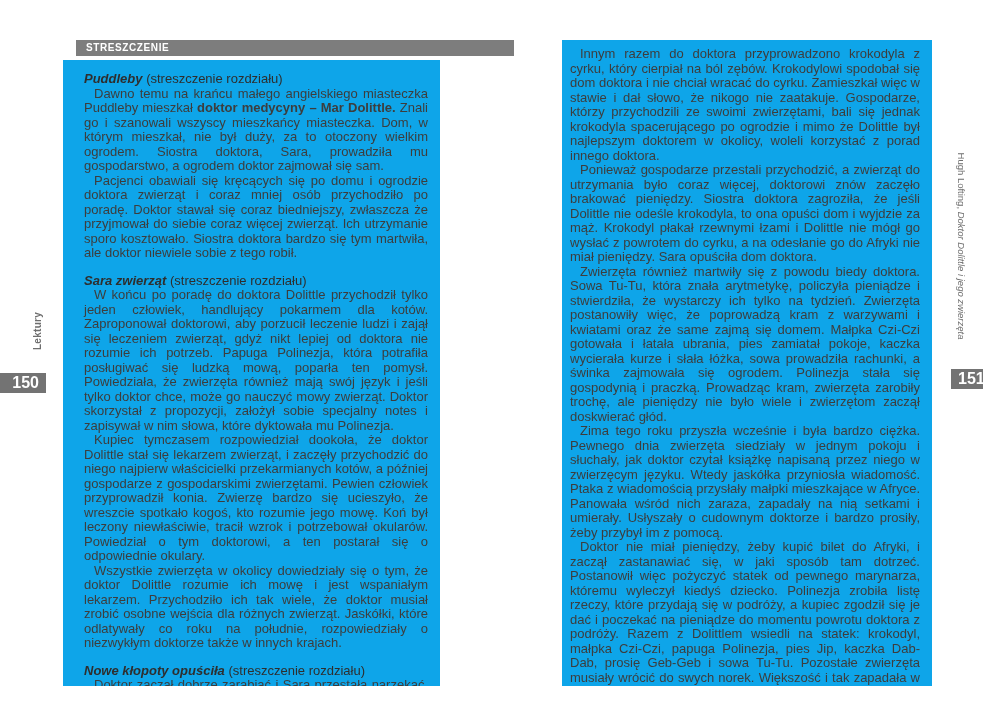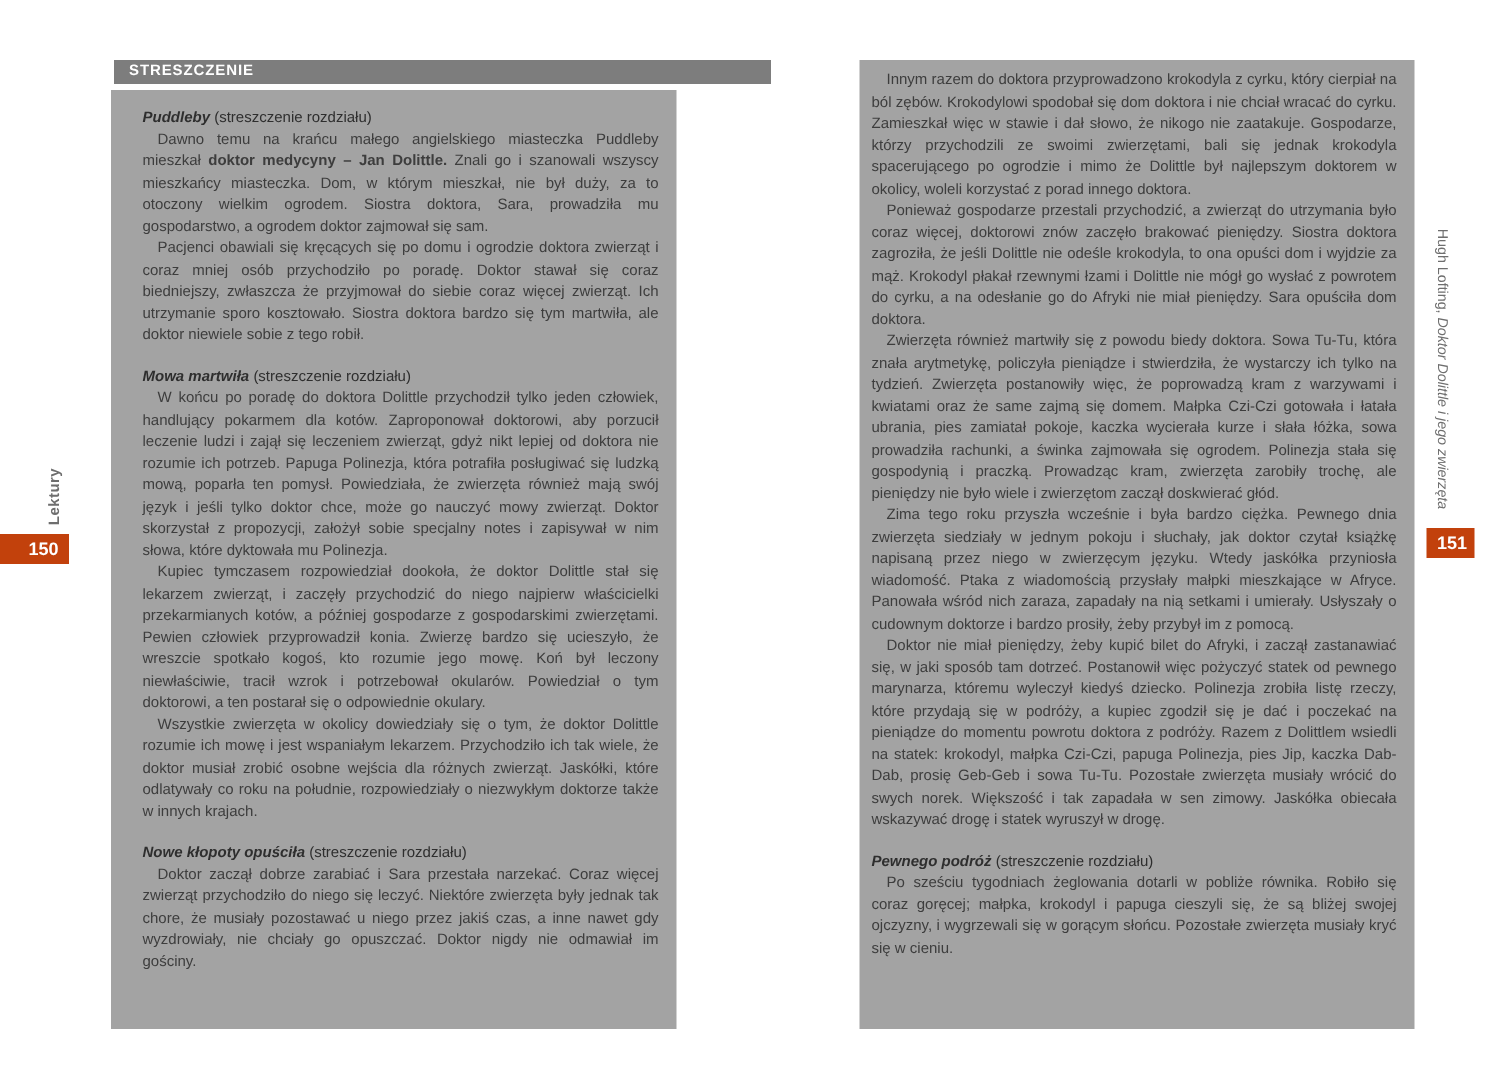--- a/index.html
+++ b/index.html
@@ -1,38 +1,38 @@
 <!DOCTYPE html>
 <html lang="pl"><head>
 <meta charset="utf-8">
 <style>
   html,body{margin:0;padding:0;}
   body{
     width:1000px;height:721px;position:relative;background:#ffffff;overflow:hidden;
     font-family:"Liberation Sans","DejaVu Sans",sans-serif;
   }
   .page{
-    position:absolute;background:#a3a3a3;overflow:hidden;
-    color:#3d3d3d;font-size:10px;line-height:14.5px;text-align:justify;margin-left:11px;
+    position:absolute;background:#0ea5e9;overflow:hidden;
+    color:#3d3d3d;font-size:13px;line-height:14.5px;text-align:justify;
   }
   #left-page{left:63px;top:60px;width:377px;height:626px;padding:10px 12px 0 21px;box-sizing:border-box;}
   #right-page{left:562px;top:40px;width:370px;height:646px;padding:7px 12px 0 8px;box-sizing:border-box;}
   .section p{margin:0;text-indent:10px;}
   .chapter-heading{margin:13px 0 0 0 !important;text-indent:0 !important;text-align:left;color:#2e2e2e;}
   .section:first-child .chapter-heading{margin-top:2px !important;}
   .ct{font-weight:bold;font-style:italic;}
   .cs{font-weight:normal;}
   #streszczenie-bar{
     position:absolute;left:76px;top:40px;width:438px;height:16px;box-sizing:border-box;
     background:#7d7d7d;color:#ffffff;font-size:10px;font-weight:bold;letter-spacing:.6px;
     line-height:16px;padding-left:10px;
   }
   .page-tab{
-    position:absolute;height:20px;background:#c2410c;color:#ffffff;
-    font-size:12px;font-weight:bold;line-height:20px;box-sizing:border-box;
+    position:absolute;height:20px;background:#737373;color:#ffffff;
+    font-size:16px;font-weight:bold;line-height:20px;box-sizing:border-box;margin-top:17px;
   }
   #left-page-tab{left:0;top:356px;width:46px;text-align:right;padding-right:7px;}
   #right-page-tab{left:951px;top:352px;width:32px;text-align:left;padding-left:7px;}
   .spine{
     position:absolute;white-space:nowrap;color:#6e6e6e;
   }
   #left-spine-label{
     left:37px;top:331px;transform:translate(-50%,-50%) rotate(-90deg);
     font-size:10px;font-weight:bold;letter-spacing:.3px;
   }
@@ -43,25 +43,25 @@
   #right-spine-label .it{font-style:italic;}
 </style>
 </head>
 <body>
 
 <div id="streszczenie-bar">STRESZCZENIE</div>
 
 <div id="left-page" class="page">
     <div class="section">
       <p class="chapter-heading"><span class="ct">Puddleby</span><span class="cs"> (streszczenie rozdziału)</span></p>
-      <p>Dawno temu na krańcu małego angielskiego miasteczka Puddleby mieszkał <strong>doktor medycyny – Jan Dolittle.</strong> Znali go i szanowali wszyscy mieszkańcy miasteczka. Dom, w którym mieszkał, nie był duży, za to otoczony wielkim ogrodem. Siostra doktora, Sara, prowadziła mu gospodarstwo, a ogrodem doktor zajmował się sam.</p>
+      <p>Dawno temu na krańcu małego angielskiego miasteczka Puddleby mieszkał <strong>doktor medycyny – Mar Dolittle.</strong> Znali go i szanowali wszyscy mieszkańcy miasteczka. Dom, w którym mieszkał, nie był duży, za to otoczony wielkim ogrodem. Siostra doktora, Sara, prowadziła mu gospodarstwo, a ogrodem doktor zajmował się sam.</p>
       <p>Pacjenci obawiali się kręcących się po domu i ogrodzie doktora zwierząt i coraz mniej osób przychodziło po poradę. Doktor stawał się coraz biedniejszy, zwłaszcza że przyjmował do siebie coraz więcej zwierząt. Ich utrzymanie sporo kosztowało. Siostra doktora bardzo się tym martwiła, ale doktor niewiele sobie z tego robił.</p>
     </div>
     <div class="section">
-      <p class="chapter-heading"><span class="ct">Mowa martwiła</span><span class="cs"> (streszczenie rozdziału)</span></p>
+      <p class="chapter-heading"><span class="ct">Sara zwierząt</span><span class="cs"> (streszczenie rozdziału)</span></p>
       <p>W końcu po poradę do doktora Dolittle przychodził tylko jeden człowiek, handlujący pokarmem dla kotów. Zaproponował doktorowi, aby porzucił leczenie ludzi i zajął się leczeniem zwierząt, gdyż nikt lepiej od doktora nie rozumie ich potrzeb. Papuga Polinezja, która potrafiła posługiwać się ludzką mową, poparła ten pomysł. Powiedziała, że zwierzęta również mają swój język i jeśli tylko doktor chce, może go nauczyć mowy zwierząt. Doktor skorzystał z propozycji, założył sobie specjalny notes i zapisywał w nim słowa, które dyktowała mu Polinezja.</p>
       <p>Kupiec tymczasem rozpowiedział dookoła, że doktor Dolittle stał się lekarzem zwierząt, i zaczęły przychodzić do niego najpierw właścicielki przekarmianych kotów, a później gospodarze z gospodarskimi zwierzętami. Pewien człowiek przyprowadził konia. Zwierzę bardzo się ucieszyło, że wreszcie spotkało kogoś, kto rozumie jego mowę. Koń był leczony niewłaściwie, tracił wzrok i potrzebował okularów. Powiedział o tym doktorowi, a ten postarał się o odpowiednie okulary.</p>
       <p>Wszystkie zwierzęta w okolicy dowiedziały się o tym, że doktor Dolittle rozumie ich mowę i jest wspaniałym lekarzem. Przychodziło ich tak wiele, że doktor musiał zrobić osobne wejścia dla różnych zwierząt. Jaskółki, które odlatywały co roku na południe, rozpowiedziały o niezwykłym doktorze także w innych krajach.</p>
     </div>
     <div class="section">
       <p class="chapter-heading"><span class="ct">Nowe kłopoty opuściła</span><span class="cs"> (streszczenie rozdziału)</span></p>
       <p>Doktor zaczął dobrze zarabiać i Sara przestała narzekać. Coraz więcej zwierząt przychodziło do niego się leczyć. Niektóre zwierzęta były jednak tak chore, że musiały pozostawać u niego przez jakiś czas, a inne nawet gdy wyzdrowiały, nie chciały go opuszczać. Doktor nigdy nie odmawiał im gościny.</p>
     </div>
   </div>
 <div id="right-page" class="page">

